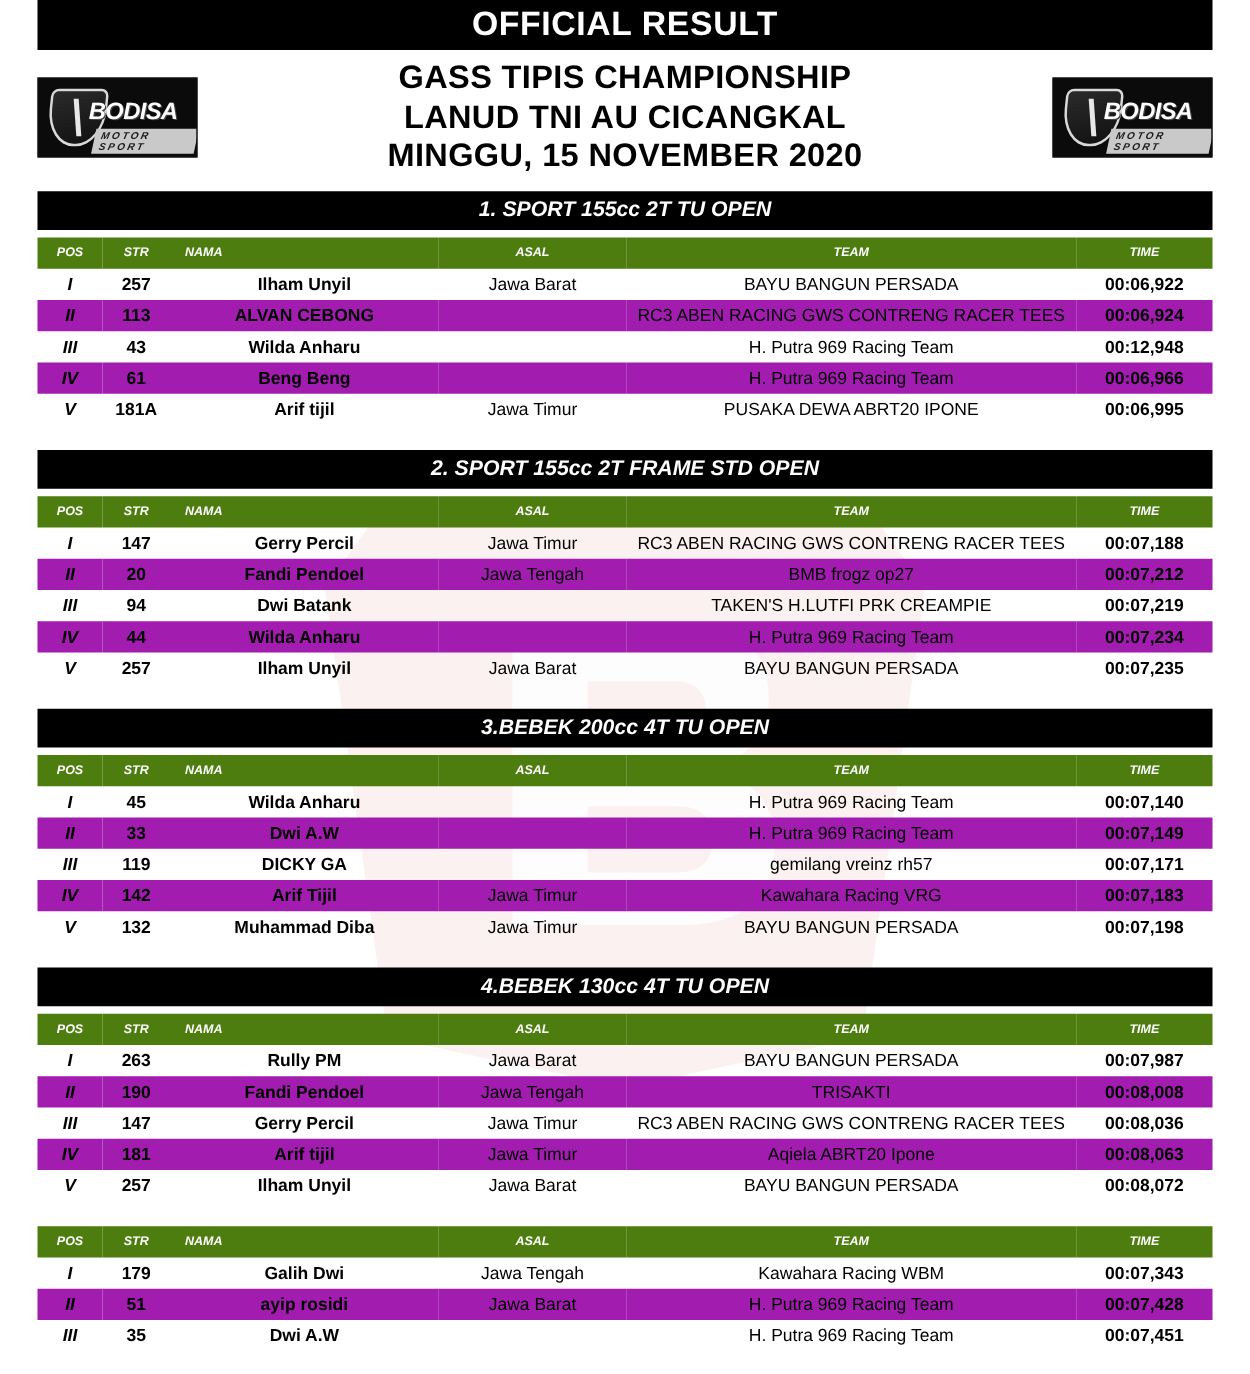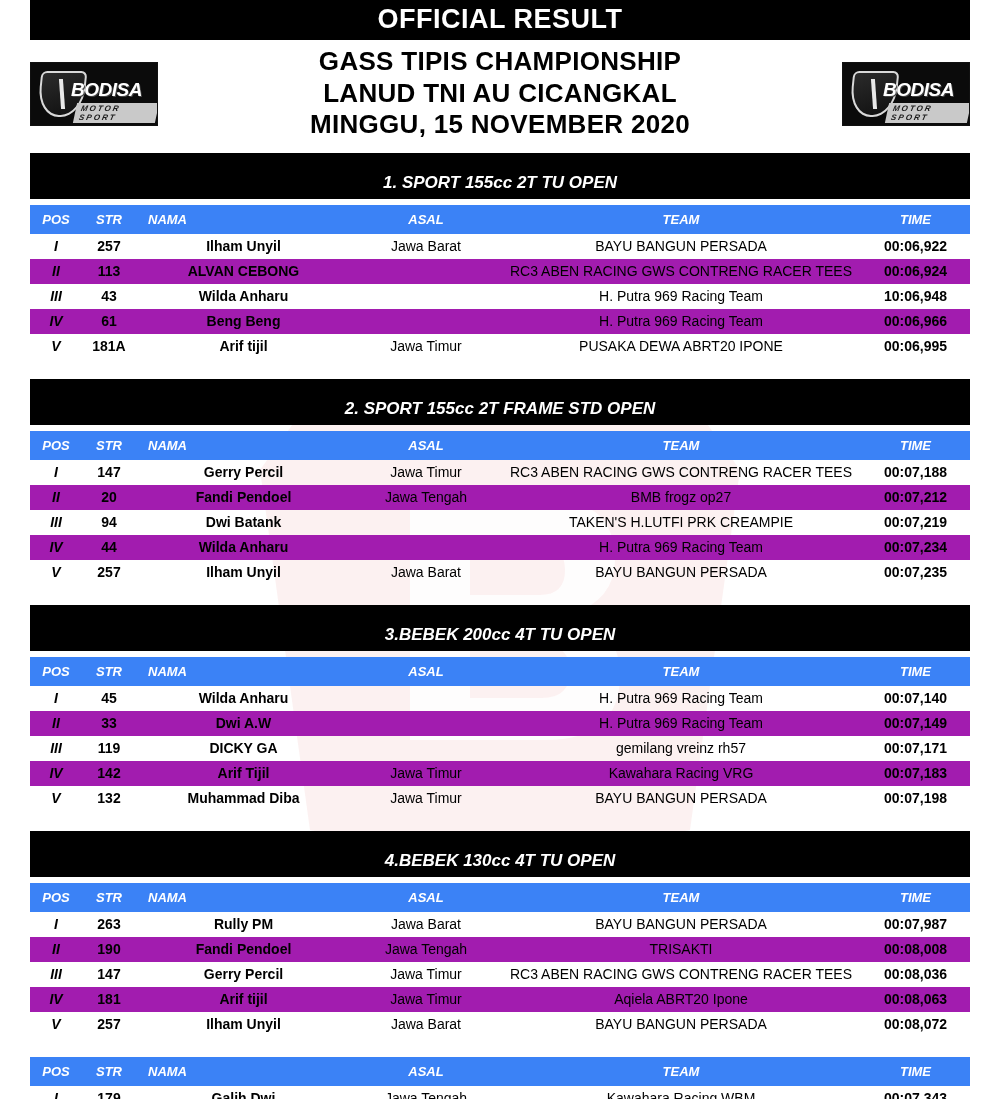--- a/index.html
+++ b/index.html
@@ -111,34 +111,34 @@
 
   
   .cat-bar {
     margin: 6px 30px 0 30px;
     background: #000;
     color: #fff;
     text-align: center;
     font-size: 17px;
     font-weight: bold;
     font-style: italic;
-    padding: 20px 0 6px 0;
+    padding: 5px 0 6px 0;
   }
 
   
   table.results {
     margin: 6px 30px 0 30px;
     width: calc(100% - 60px);
     border-collapse: collapse;
     table-layout: fixed;
   }
   table.results thead th {
-    background: #3b82f6;
+    background: #4d7c0f;
     color: #fff;
-    font-size: 13px;
+    font-size: 10px;
     font-weight: bold;
     font-style: italic;
     padding: 7px 0 7px 0;
     text-align: center;
   }
   table.results thead th.pos { width: 52px; }
   table.results thead th.str { width: 54px; text-align: center;}
   table.results thead th.nama { width: 215px; text-align: left; padding-left: 12px;}
   table.results thead th.asal { width: 150px; }
   table.results thead th.team { width: 360px; }
@@ -227,21 +227,21 @@
               <td class="asal"></td>
               <td class="team">RC3 ABEN RACING GWS CONTRENG RACER TEES</td>
               <td class="time">00:06,924</td>
             </tr>
             <tr>
               <td class="pos">III</td>
               <td class="str">43</td>
               <td class="nama">Wilda Anharu</td>
               <td class="asal"></td>
               <td class="team">H. Putra 969 Racing Team</td>
-              <td class="time">10:06,948</td>
+              <td class="time">00:12,948</td>
             </tr>
             <tr class="alt">
               <td class="pos">IV</td>
               <td class="str">61</td>
               <td class="nama">Beng Beng</td>
               <td class="asal"></td>
               <td class="team">H. Putra 969 Racing Team</td>
               <td class="time">00:06,966</td>
             </tr>
             <tr>

